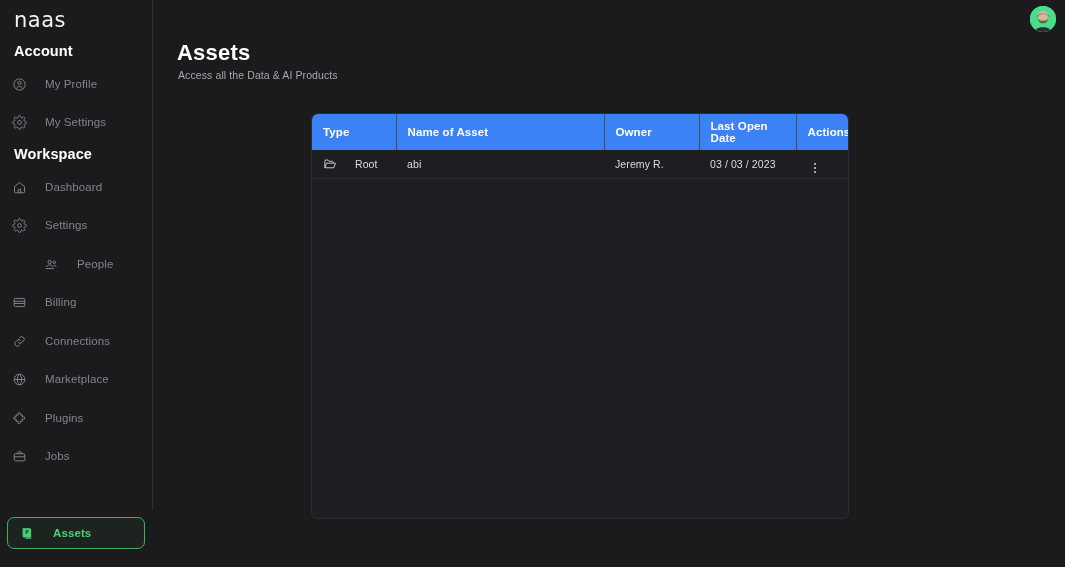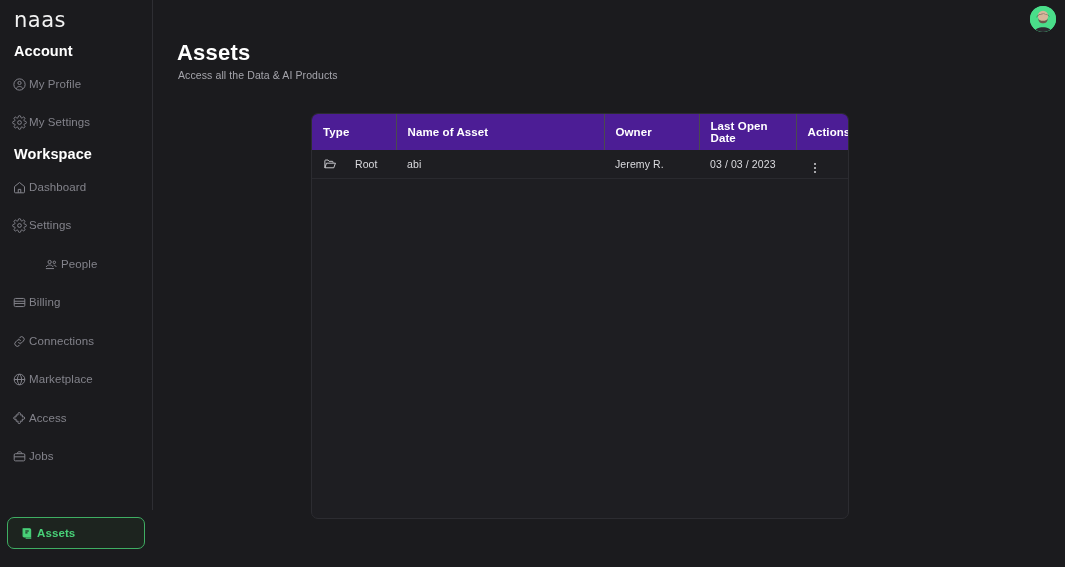--- a/index.html
+++ b/index.html
@@ -26,21 +26,21 @@
     font-family: "DejaVu Sans", sans-serif;
   }
   .section-title {
     font-size: 14.5px; font-weight: bold; color: #ffffff;
     letter-spacing: 0.1px;
   }
   .nav-item {
     display: flex; align-items: center;
     height: 26px;
     padding-left: 12px;
-    gap: 2px;
+    gap: 18px;
   }
   .nav-item .label {
     font-size: 11.5px; color: #83838b; letter-spacing: 0.1px;
   }
   .nav-icon { width: 15px; height: 15px; display: block; flex: 0 0 15px; }
   .nav-icon svg { width: 15px; height: 15px; display: block; }
   .nav-item.active {
     margin: 0 8px 0 7px;
     padding-left: 12px;
     height: 32px;
@@ -73,21 +73,21 @@
   
   .table-wrap {
     position: absolute; left: 158px; top: 113px;
     width: 538px; height: 406px;
     border: 1px solid #2c2c31;
     border-radius: 7px;
     background: #1e1e22;
     overflow: hidden;
   }
   table { width: 100%; border-collapse: collapse; table-layout: fixed; }
-  thead tr { background: #4c1d95; height: 36px; }
+  thead tr { background: #3b82f6; height: 36px; }
   thead th {
     text-align: left;
     font-size: 11.5px; font-weight: bold; color: #ffffff;
     padding-left: 11px;
     border-right: 1px solid #4a4a4f;
     letter-spacing: 0.1px;
   }
   thead th:last-child { border-right: none; }
   tbody tr { height: 28px; border-bottom: 1px solid #2a2a2f; }
   tbody td {
@@ -224,21 +224,21 @@
       </div>
     </div>
 
     <div style="position:absolute;left:0;top:405px;width:153px;">
       <div class="nav-item">
         <span class="nav-icon">
           <svg viewBox="0 0 24 24" fill="none" stroke="#83838b" stroke-width="1.6">
             <path d="M9.5 4.5a2 2 0 0 1 4 0c0 .8-.4 1.2-.4 1.8h3.4v3.4c.6 0 1-.4 1.8-.4a2 2 0 0 1 0 4c-.8 0-1.2-.4-1.8-.4v3.4h-3.4c0 .6.4 1 .4 1.8a2 2 0 0 1-4 0c0-.8.4-1.2.4-1.8H6.5v-3.4c-.6 0-1 .4-1.8.4a2 2 0 0 1 0-4c.8 0 1.2.4 1.8.4V6.3h3.4c0-.6-.4-1-.4-1.8z"></path>
           </svg>
         </span>
-        <span class="label">Access</span>
+        <span class="label">Plugins</span>
       </div>
     </div>
 
     <div style="position:absolute;left:0;top:443px;width:153px;">
       <div class="nav-item">
         <span class="nav-icon">
           <svg viewBox="0 0 24 24" fill="none" stroke="#83838b" stroke-width="1.6">
             <rect x="3.5" y="7.5" width="17" height="11.5" rx="2"></rect>
             <path d="M9 7.5V6a1.6 1.6 0 0 1 1.6-1.5h2.8A1.6 1.6 0 0 1 15 6v1.5"></path>
             <path d="M3.5 12.5h17"></path>

